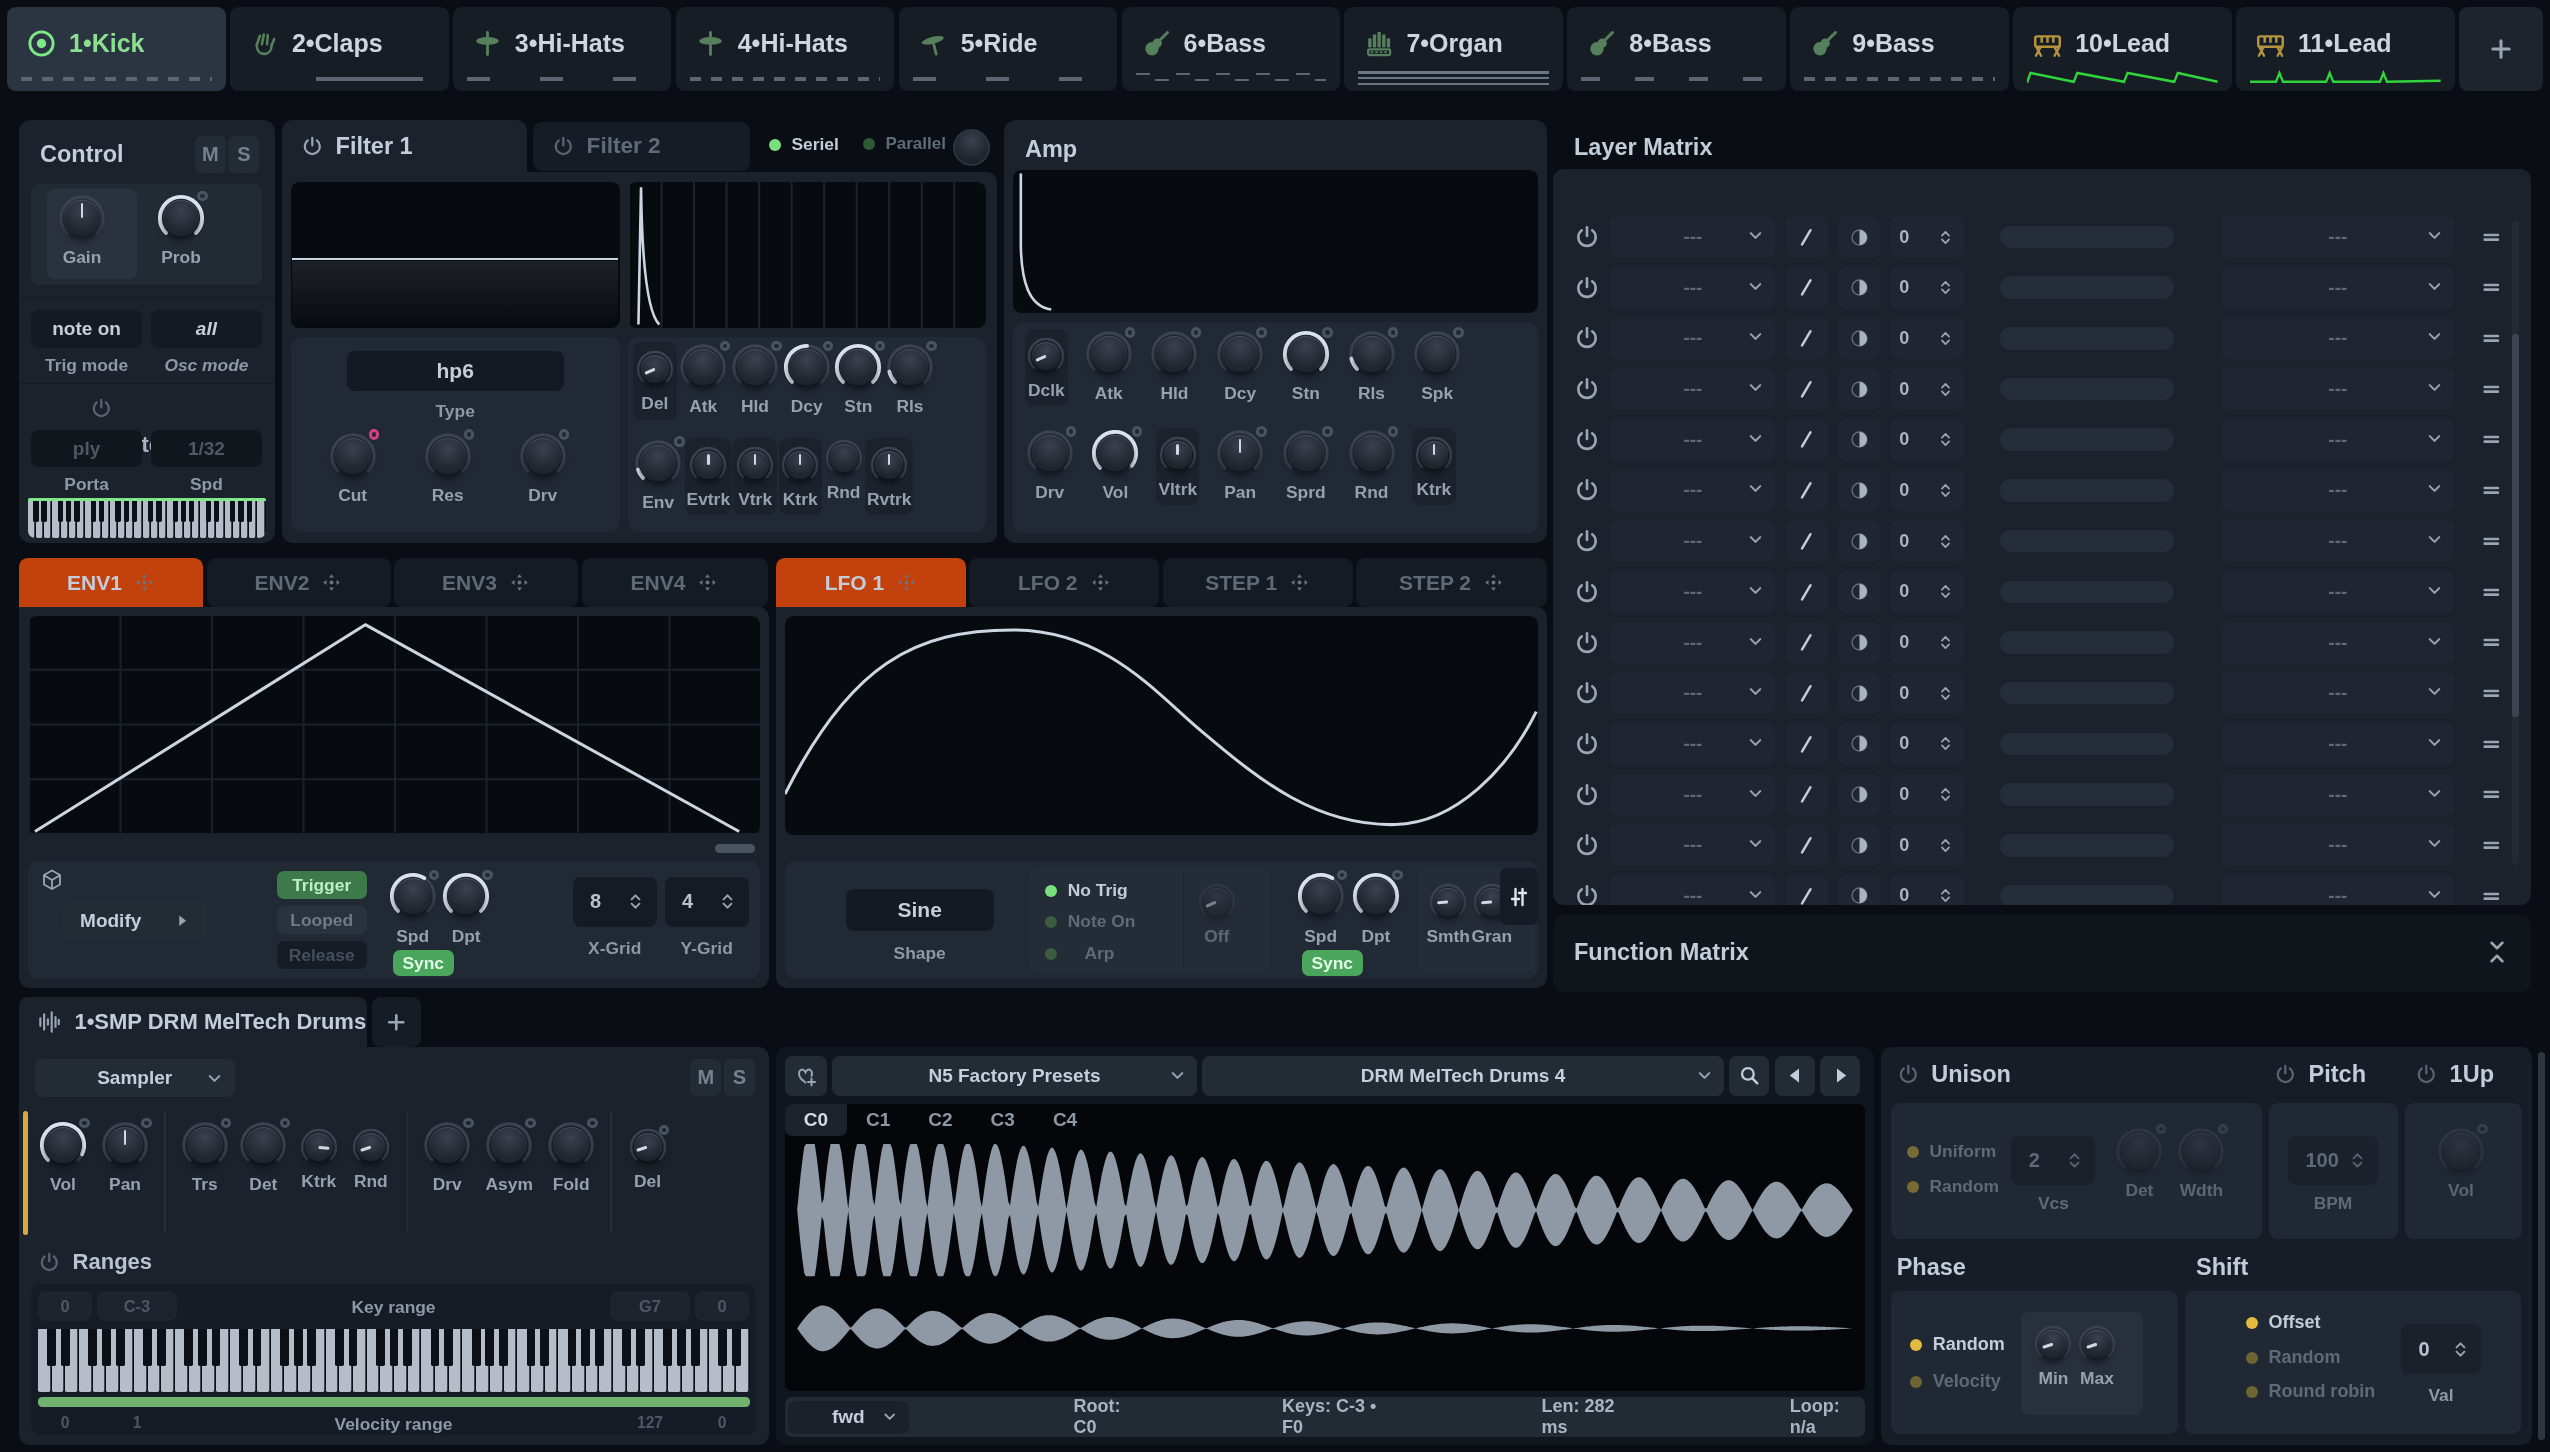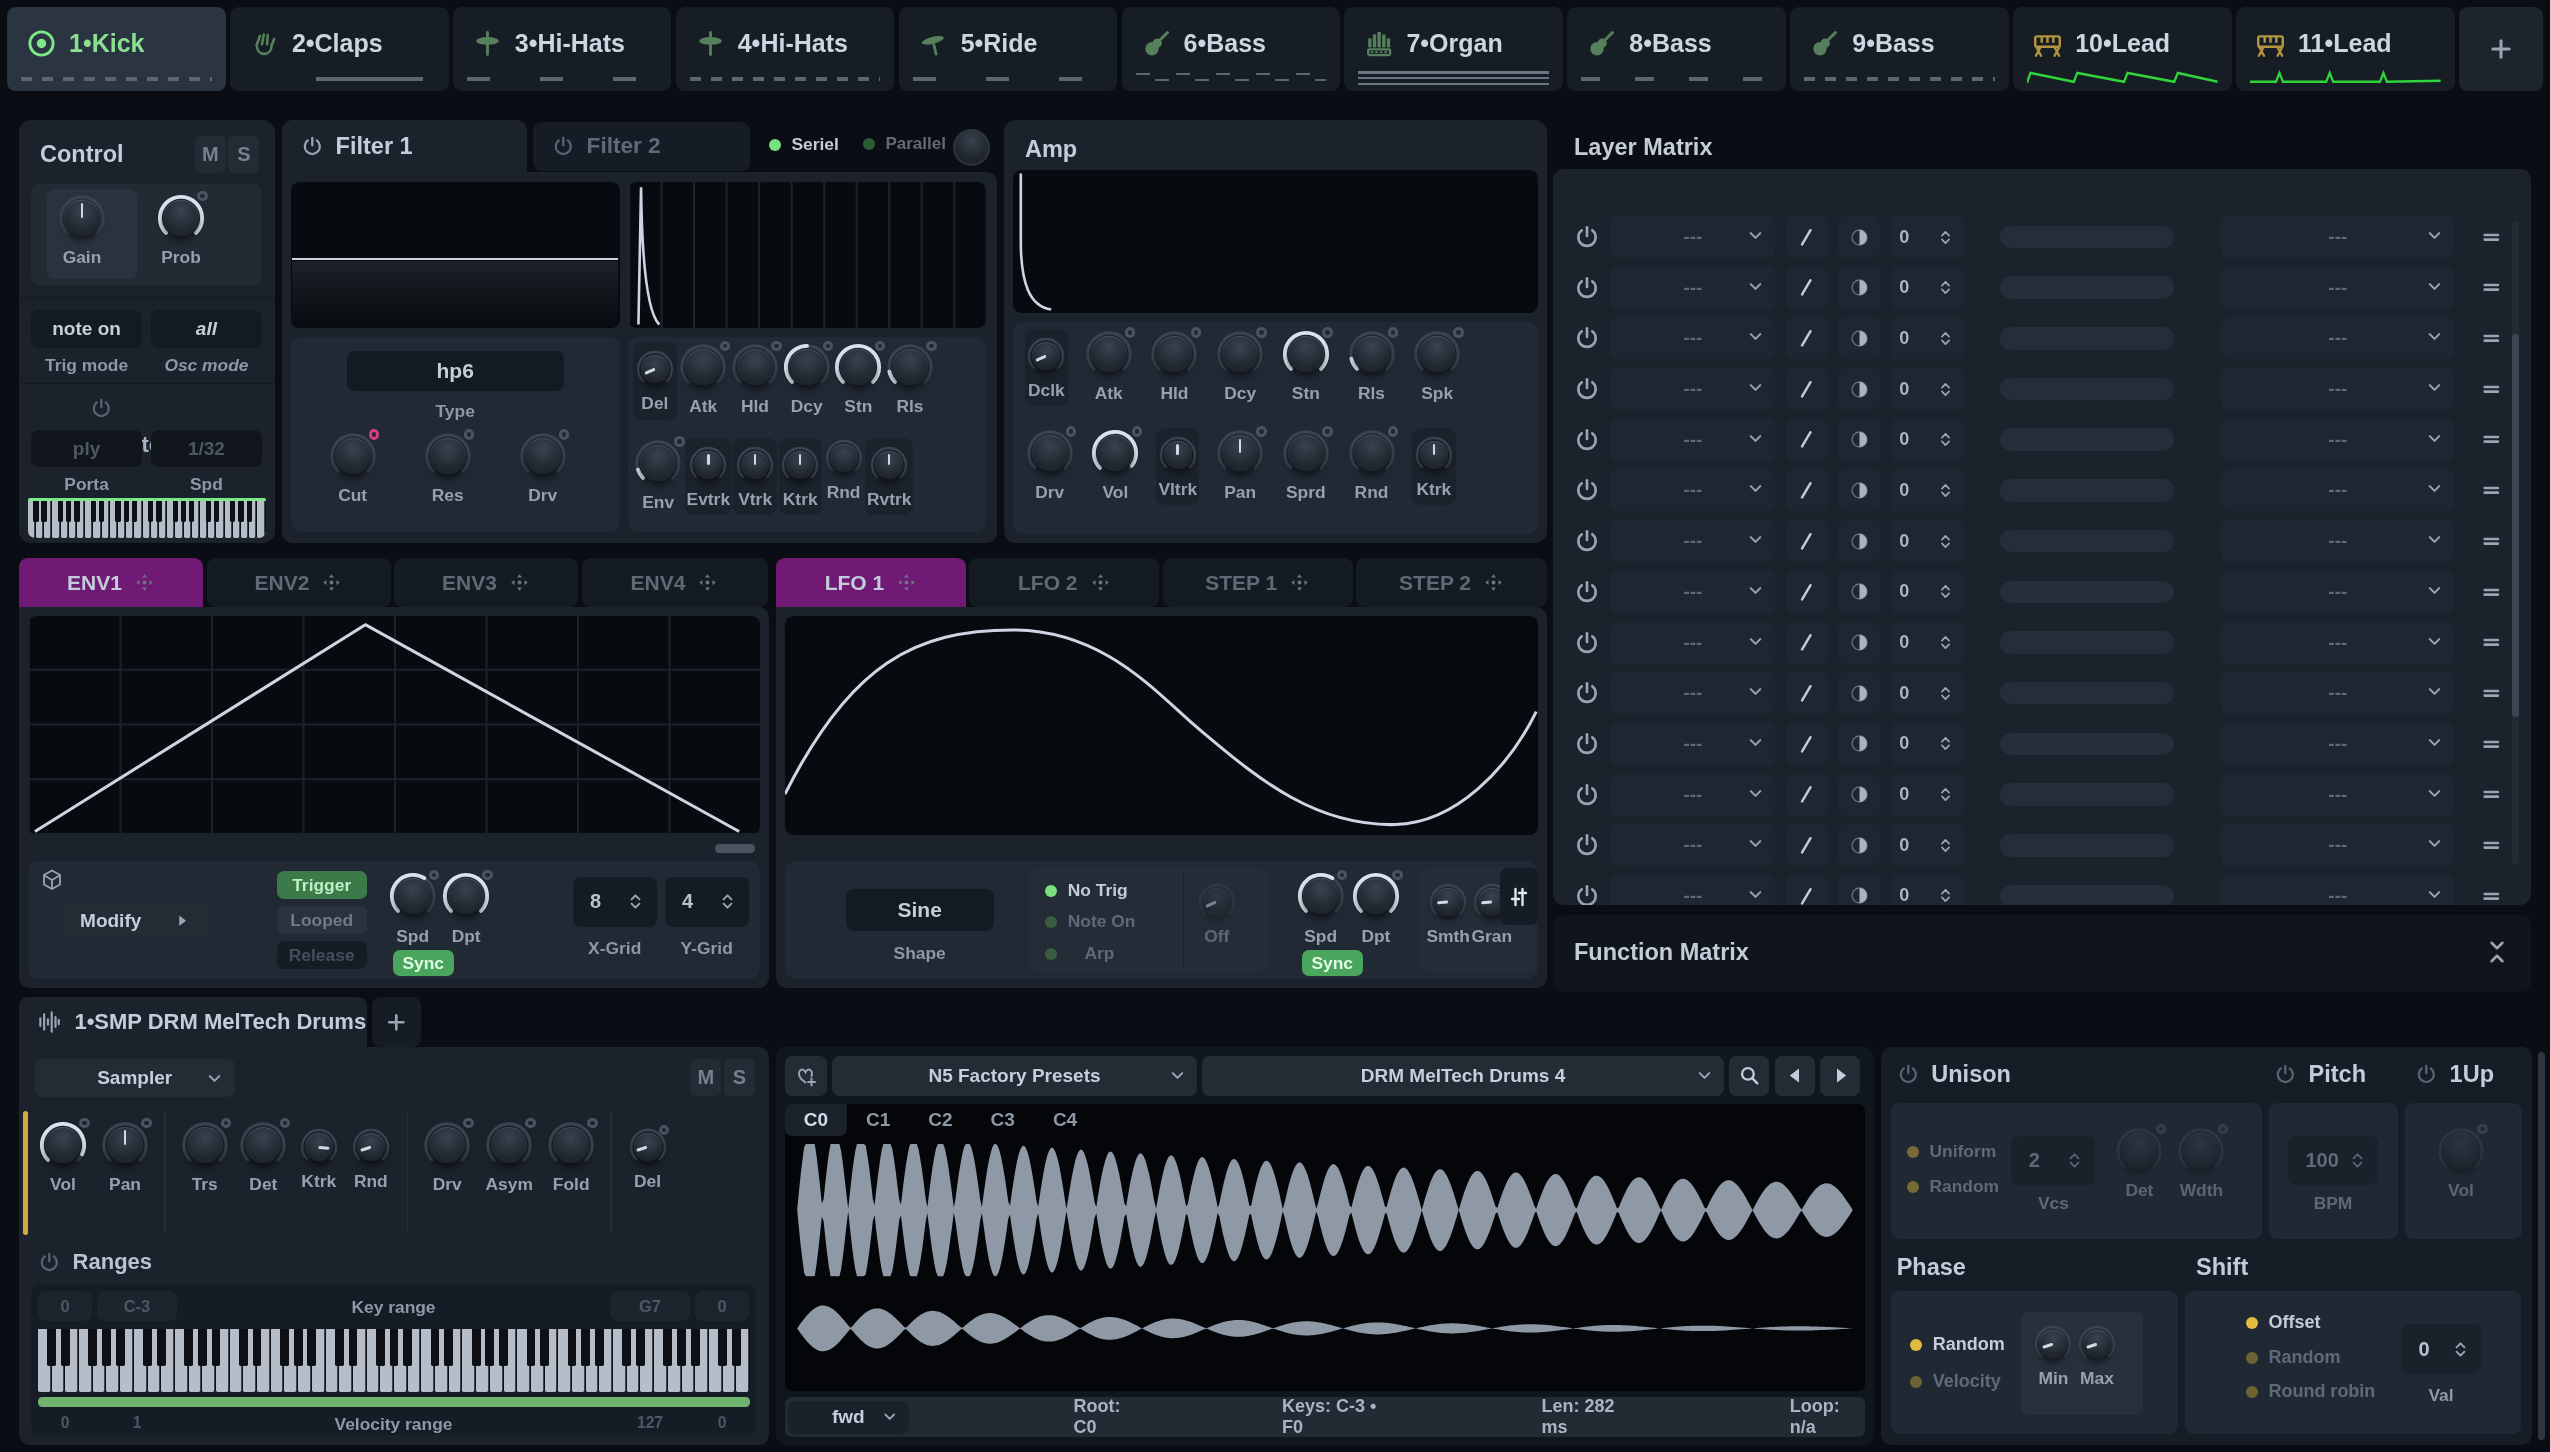--- a/index.html
+++ b/index.html
@@ -56,21 +56,21 @@
 svg.kring{position:absolute;inset:0;width:100%;height:100%;overflow:visible;}
 .cap{position:absolute;border-radius:50%;background:radial-gradient(circle at 50% 30%,#3a424e,#222831 62%,#191f26);box-shadow:0 4.3px 7.8px rgba(0,0,0,.55),inset 0 0.9px 0.9px rgba(255,255,255,.14);}
 .md .cap{inset:7px;}
 .sm .cap{inset:6px;}
 .ptr{position:absolute;left:calc(50% - 1.3px);bottom:50%;width:2.6px;height:40%;background:#cfd8e3;border-radius:1.7px;transform-origin:50% 100%;}
 .moddot{position:absolute;top:-1.7px;right:-1.7px;width:10.4px;height:10.4px;border-radius:50%;border:3px solid #4a5460;z-index:2;}
 .moddot.p{border-color:#d6407f;}
 .klabel{margin-top:4.3px;font-size:17.4px;font-weight:700;color:#96a1ae;white-space:nowrap;}
 
 .tab{display:flex;align-items:center;justify-content:center;gap:12px;border-radius:8.7px;font-size:21px;font-weight:700;background:#151b23;color:#5f6a77;}
-.tab.on{background:#701a75;color:#c3cdd9;border-radius:8.7px 8.7px 0 0;}
+.tab.on{background:#c2410c;color:#c3cdd9;border-radius:8.7px 8.7px 0 0;}
 
 .lmrow{display:flex;align-items:center;gap:10.4px;height:42px;margin-bottom:8.7px;padding-left:21px;}
 .lmbox{background:#1f2631;border-radius:7px;height:42px;display:flex;align-items:center;justify-content:center;}
 .lmslider{width:174px;height:22.6px;background:#242d38;border-radius:11.3px;margin-left:26px;}
 
 .kbd{position:absolute;background:#0d1117;overflow:hidden;}
 .wk{position:absolute;top:0;bottom:0;background:#b4bdc8;box-shadow:inset -1.7px 0 0 #0d1117;border-radius:0 0 1.7px 1.7px;}
 .bk{position:absolute;top:0;height:58%;background:#0d1117;z-index:2;border-radius:0 0 1.7px 1.7px;}
 .grid84{background-image:linear-gradient(90deg,#1b212b 1.7px,transparent 1.7px),linear-gradient(0deg,#1b212b 1.7px,transparent 1.7px);background-size:calc(100%/8) 100%,100% calc(100%/4);}
 .grid11{background-image:linear-gradient(90deg,#1d232d 1.7px,transparent 1.7px);background-size:calc(100%/11) 100%;}

